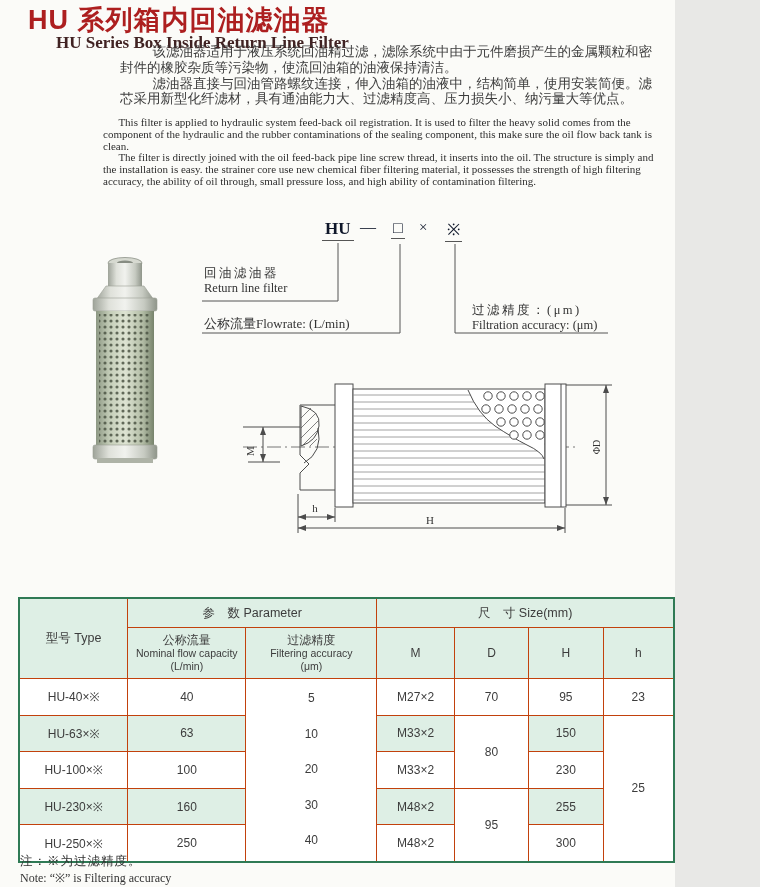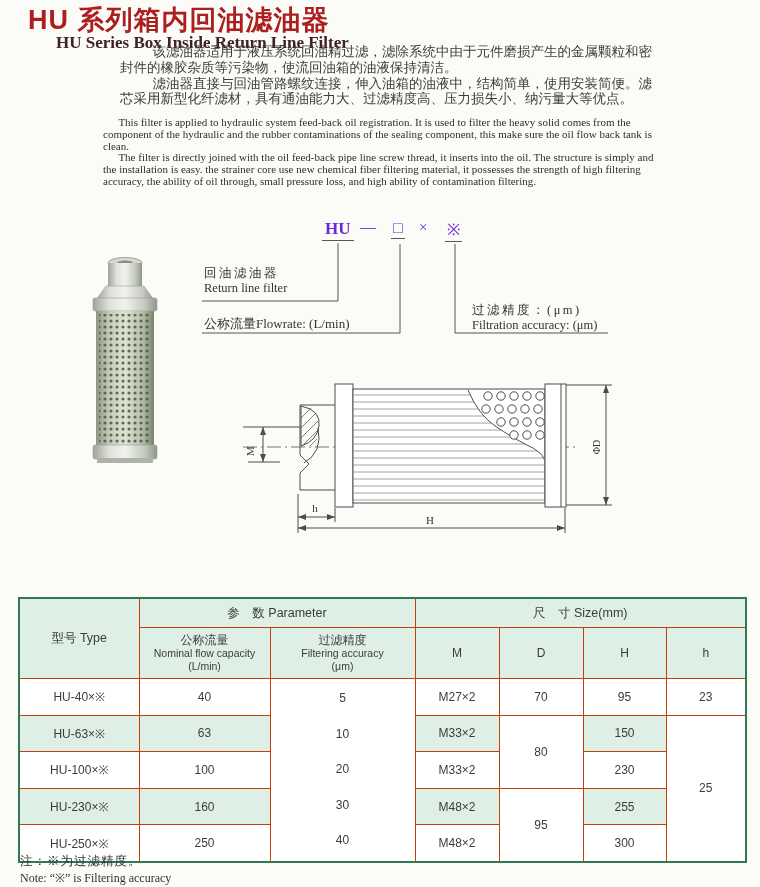--- a/index.html
+++ b/index.html
@@ -1,30 +1,30 @@
 <!DOCTYPE html>
 <html><head>
 <meta charset="utf-8">
 <style>
   html,body{margin:0;padding:0;background:#e8e8e6;}
-  .page{position:relative;width:760px;height:887px;background:#fbfbf8;overflow:hidden;
+  .page{position:relative;width:675px;height:887px;background:#fbfbf8;overflow:hidden;
         font-family:"Liberation Serif",serif;color:#333;}
   
   .title{position:absolute;left:28px;top:2px;font-family:"Liberation Sans",sans-serif;
          font-size:27px;font-weight:bold;color:#ad1f1f;letter-spacing:1px;}
   .subtitle{position:absolute;left:28px;top:33px;font-size:17px;font-weight:bold;color:#402222;margin-left:28px;}
   
   .zh-block{position:absolute;left:120px;top:44px;width:532px;font-size:13.5px;
             line-height:15.8px;color:#3d3d3d;}
   .zh-block p{margin:0;text-indent:2.4em;}
   .en-block{position:absolute;left:103px;top:117px;width:557px;font-size:11px;
             line-height:11.8px;color:#2e2e2e;}
   .en-block p{margin:0;text-indent:1.4em;}
   
-  .desig span{position:absolute;font-family:"Liberation Serif",serif;color:#6d28d9;}
+  .desig span{position:absolute;font-family:"Liberation Serif",serif;color:#0f172a;}
   .d-hu{left:322px;top:219px;font-size:17px;font-weight:bold;border-bottom:1.5px solid #555;padding:0 3px 1px 3px;}
   .d-dash{left:360px;top:218px;font-size:16px;color:#444;}
   .d-box{left:391px;top:219px;font-size:16px;border-bottom:1.5px solid #555;padding:0 2px 1px 2px;}
   .d-times{left:419px;top:219px;font-size:15px;color:#444;}
   .d-star{left:445px;top:218px;font-size:16px;border-bottom:1.5px solid #555;padding:0 2px 1px 2px;}
   .dlabel{position:absolute;font-size:12.5px;color:#333;line-height:14.5px;}
   .dlabel .zh{letter-spacing:2.5px;}
   .lbl1{left:204px;top:266px;}
   .lbl2{left:204px;top:317px;font-size:13px;}
   .lbl3{left:472px;top:303px;}

